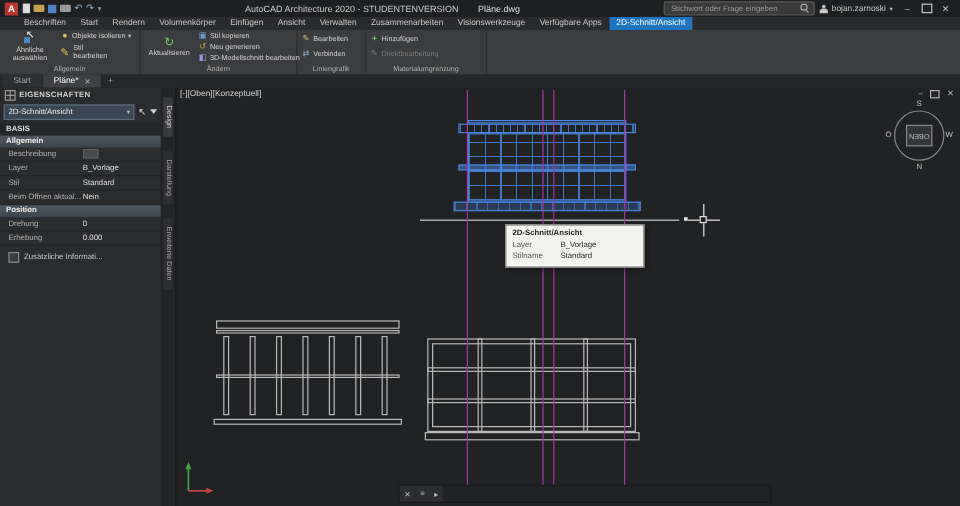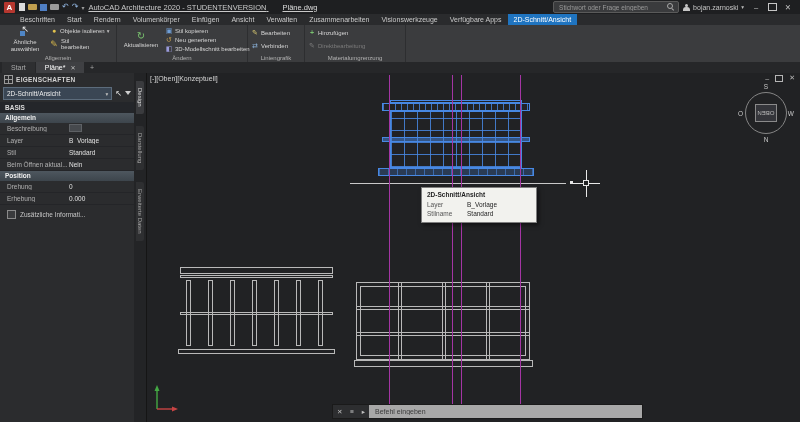--- a/index.html
+++ b/index.html
@@ -9,21 +9,21 @@
   .titlebar{position:absolute;left:0;top:0;right:0;height:14px;background:#1e1f21;display:flex;align-items:center;gap:4px;padding:0 4px;z-index:60;}
   .logo{width:11px;height:11px;background:#b5372f;color:#fff;font-weight:bold;font-size:8px;display:flex;align-items:center;justify-content:center;border-radius:1px;flex:0 0 auto;}
   .qat{display:flex;align-items:center;gap:3px;}
   .qi{display:inline-block;}
   .qi-new{width:6px;height:8px;background:#dcdcdc;}
   .qi-open{width:9px;height:6px;background:#c2a04e;border-radius:1px;}
   .qi-save{width:7px;height:7px;background:#4f7fc4;}
   .qi-print{width:9px;height:6px;background:#9a9a9a;border-radius:1px;}
   .qglyph{font-size:8px;color:#8fb2dd;line-height:8px;}
   .qcaret{font-size:6px;color:#9a9a9a;}
-  .title-center{flex:1;text-align:left;font-size:7.5px;color:#c9c9c9;white-space:nowrap;overflow:hidden;text-decoration:underline;}
+  .title-center{flex:1;text-align:center;font-size:7.5px;color:#c9c9c9;white-space:nowrap;overflow:hidden;}
   .title-center .doc{margin-left:14px;color:#dedede;}
   .search{display:flex;align-items:center;background:#3a3b3d;border:1px solid #5a5a5a;height:10px;width:118px;border-radius:2px;padding:0 3px;gap:2px;flex:0 0 auto;}
   .search input{flex:1;min-width:0;background:transparent;border:0;outline:0;color:#b5b5b5;font-size:6.5px;font-family:inherit;}
   .mag{width:8px;height:8px;position:relative;flex:0 0 auto;}
   .mag::before{content:"";position:absolute;left:0;top:0;width:4px;height:4px;border:1px solid #a8a8a8;border-radius:50%;}
   .mag::after{content:"";position:absolute;left:5px;top:5px;width:3px;height:1px;background:#a8a8a8;transform:rotate(45deg);transform-origin:0 0;}
   .user{display:flex;align-items:center;gap:3px;font-size:7px;color:#c6c6c6;flex:0 0 auto;}
   .uicon{width:7px;height:7px;position:relative;}
   .uicon::before{content:"";position:absolute;left:2px;top:0;width:3px;height:3px;border-radius:50%;background:#c6c6c6;}
   .uicon::after{content:"";position:absolute;left:0;top:3.5px;width:7px;height:3.5px;border-radius:3px 3px 0 0;background:#c6c6c6;}
@@ -419,19 +419,16 @@
       <line x1="8" y1="26" x2="25" y2="26" stroke="#c84444" stroke-width="1.4"></line>
       <polygon points="29,26 23,23.5 23,28.5" fill="#c84444"></polygon>
     </svg>
 
     <div class="cmd">
       <div class="cmd-left">
         <span>✕</span>
         <span>≡</span>
         <span>▸</span>
       </div>
-      <div class="cmd-input">
-        <input placeholder="Befehl eingeben" style="">
-      </div>
     </div>
   </div>
 
 </div>
 
 </body></html>

